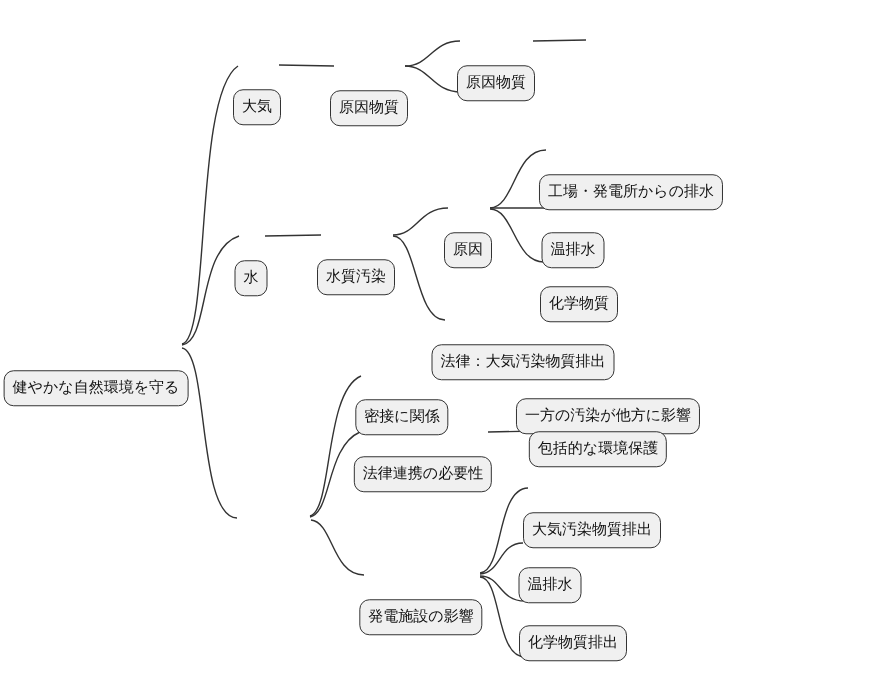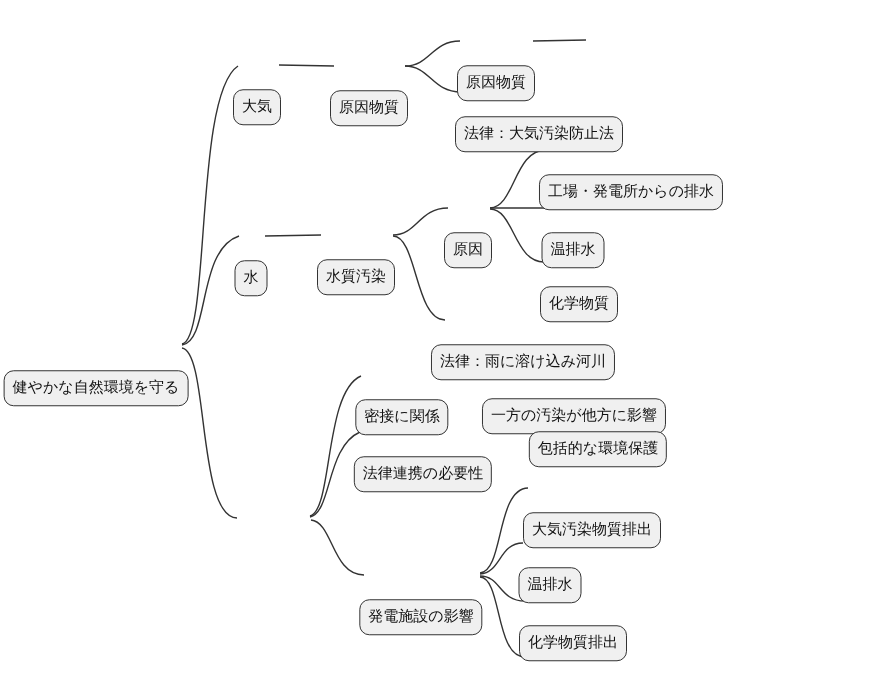--- a/index.html
+++ b/index.html
@@ -69,30 +69,29 @@
     <path d="M 480 573 C 504 571, 496 489, 528 488"></path>
     <path d="M 480 574 C 501 573, 499 543, 523 543"></path>
     <path d="M 480 576 C 501 576, 499 601, 525 601"></path>
     <path d="M 480 577 C 502 578, 495 657, 525 657"></path>
   </svg>
 
   <div class="node" style="left:96px;  top:346px">健やかな自然環境を守る</div>
   <div class="node" style="left:257px; top:65px">大気</div>
   <div class="node" style="left:369px; top:66px">原因物質</div>
   <div class="node" style="left:496px; top:41px">原因物質</div>
-  <div class="node" style="left:539px; top:92px">法律：大気汚染防止法</div>
   <div class="node" style="left:251px; top:236px">水</div>
   <div class="node" style="left:356px; top:235px">水質汚染</div>
   <div class="node" style="left:468px; top:208px">原因</div>
   <div class="node" style="left:631px; top:150px">工場・発電所からの排水</div>
   <div class="node" style="left:573px; top:208px">温排水</div>
   <div class="node" style="left:579px; top:262px">化学物質</div>
-  <div class="node" style="left:523px; top:320px">法律：雨に溶け込み河川</div>
+  <div class="node" style="left:523px; top:320px">法律：大気汚染物質排出</div>
   <div class="node" style="left:402px; top:375px">密接に関係</div>
-  <div class="node" style="left:574px; top:374px">一方の汚染が他方に影響</div>
+  <div class="node" style="left:608px; top:374px">一方の汚染が他方に影響</div>
   <div class="node" style="left:423px; top:432px">法律連携の必要性</div>
   <div class="node" style="left:598px; top:407px">包括的な環境保護</div>
   <div class="node" style="left:592px; top:488px">大気汚染物質排出</div>
   <div class="node" style="left:550px; top:543px">温排水</div>
   <div class="node" style="left:421px; top:575px">発電施設の影響</div>
   <div class="node" style="left:573px; top:601px">化学物質排出</div>
 
 </div>
 
 </body></html>

